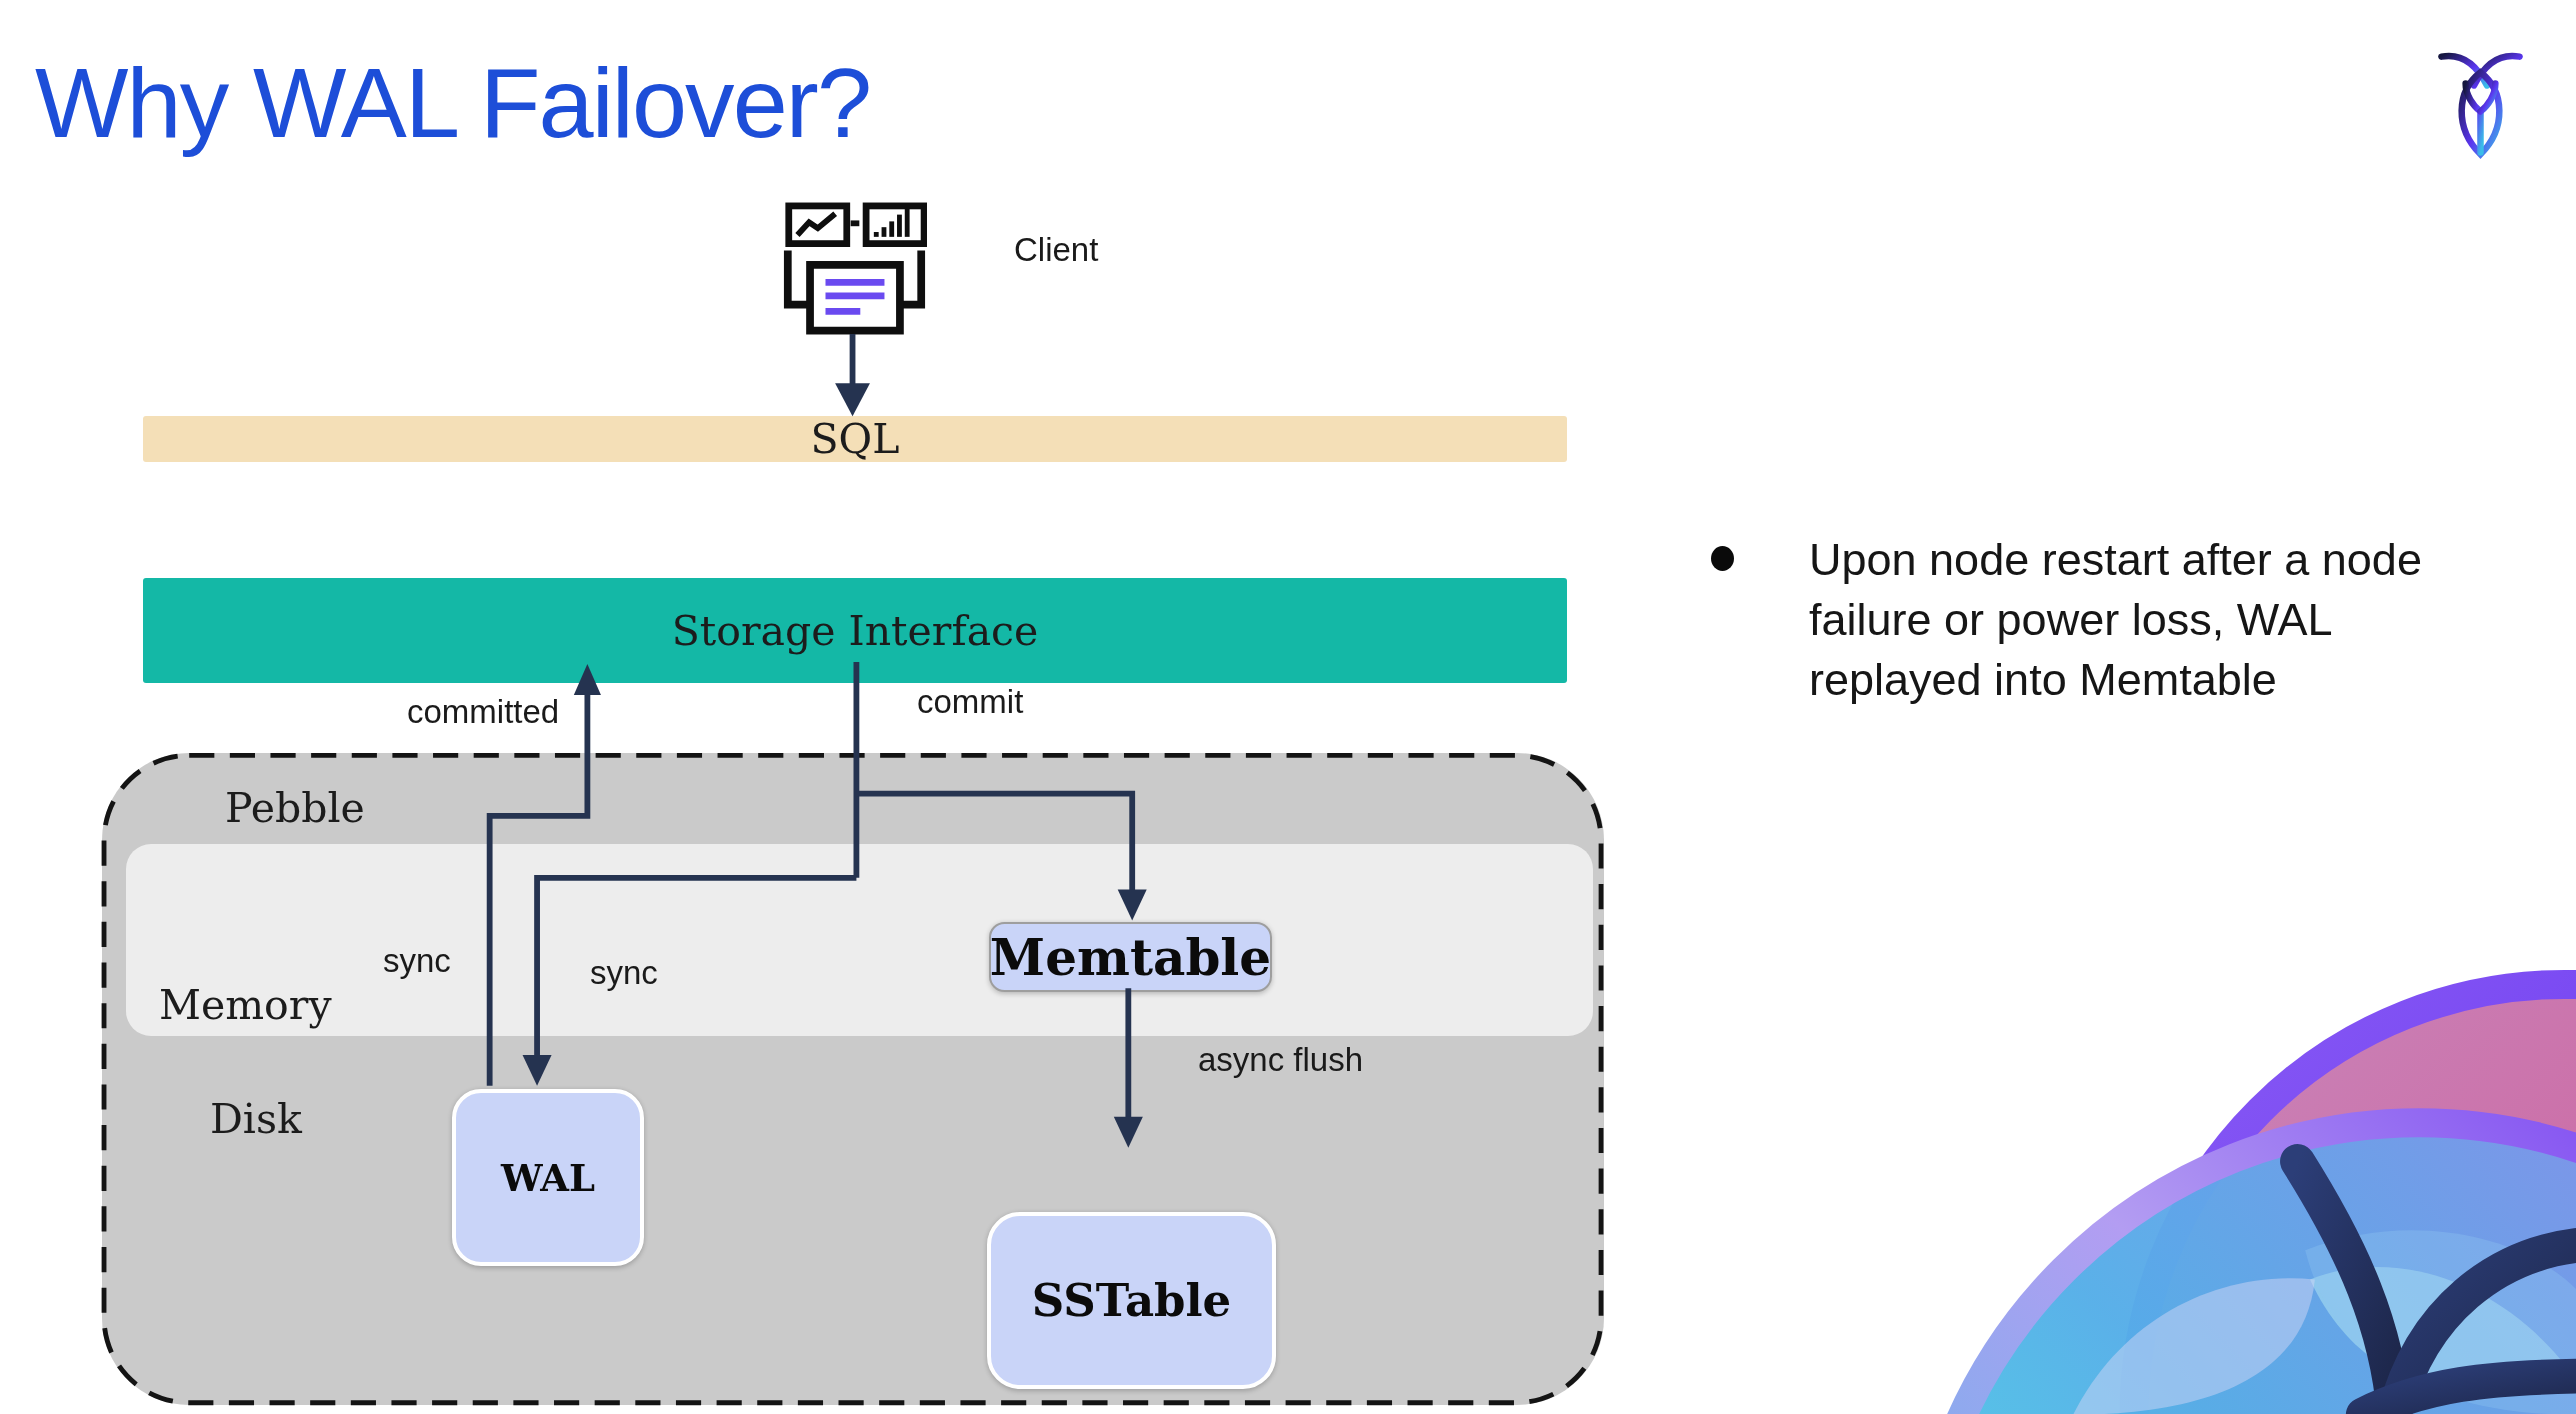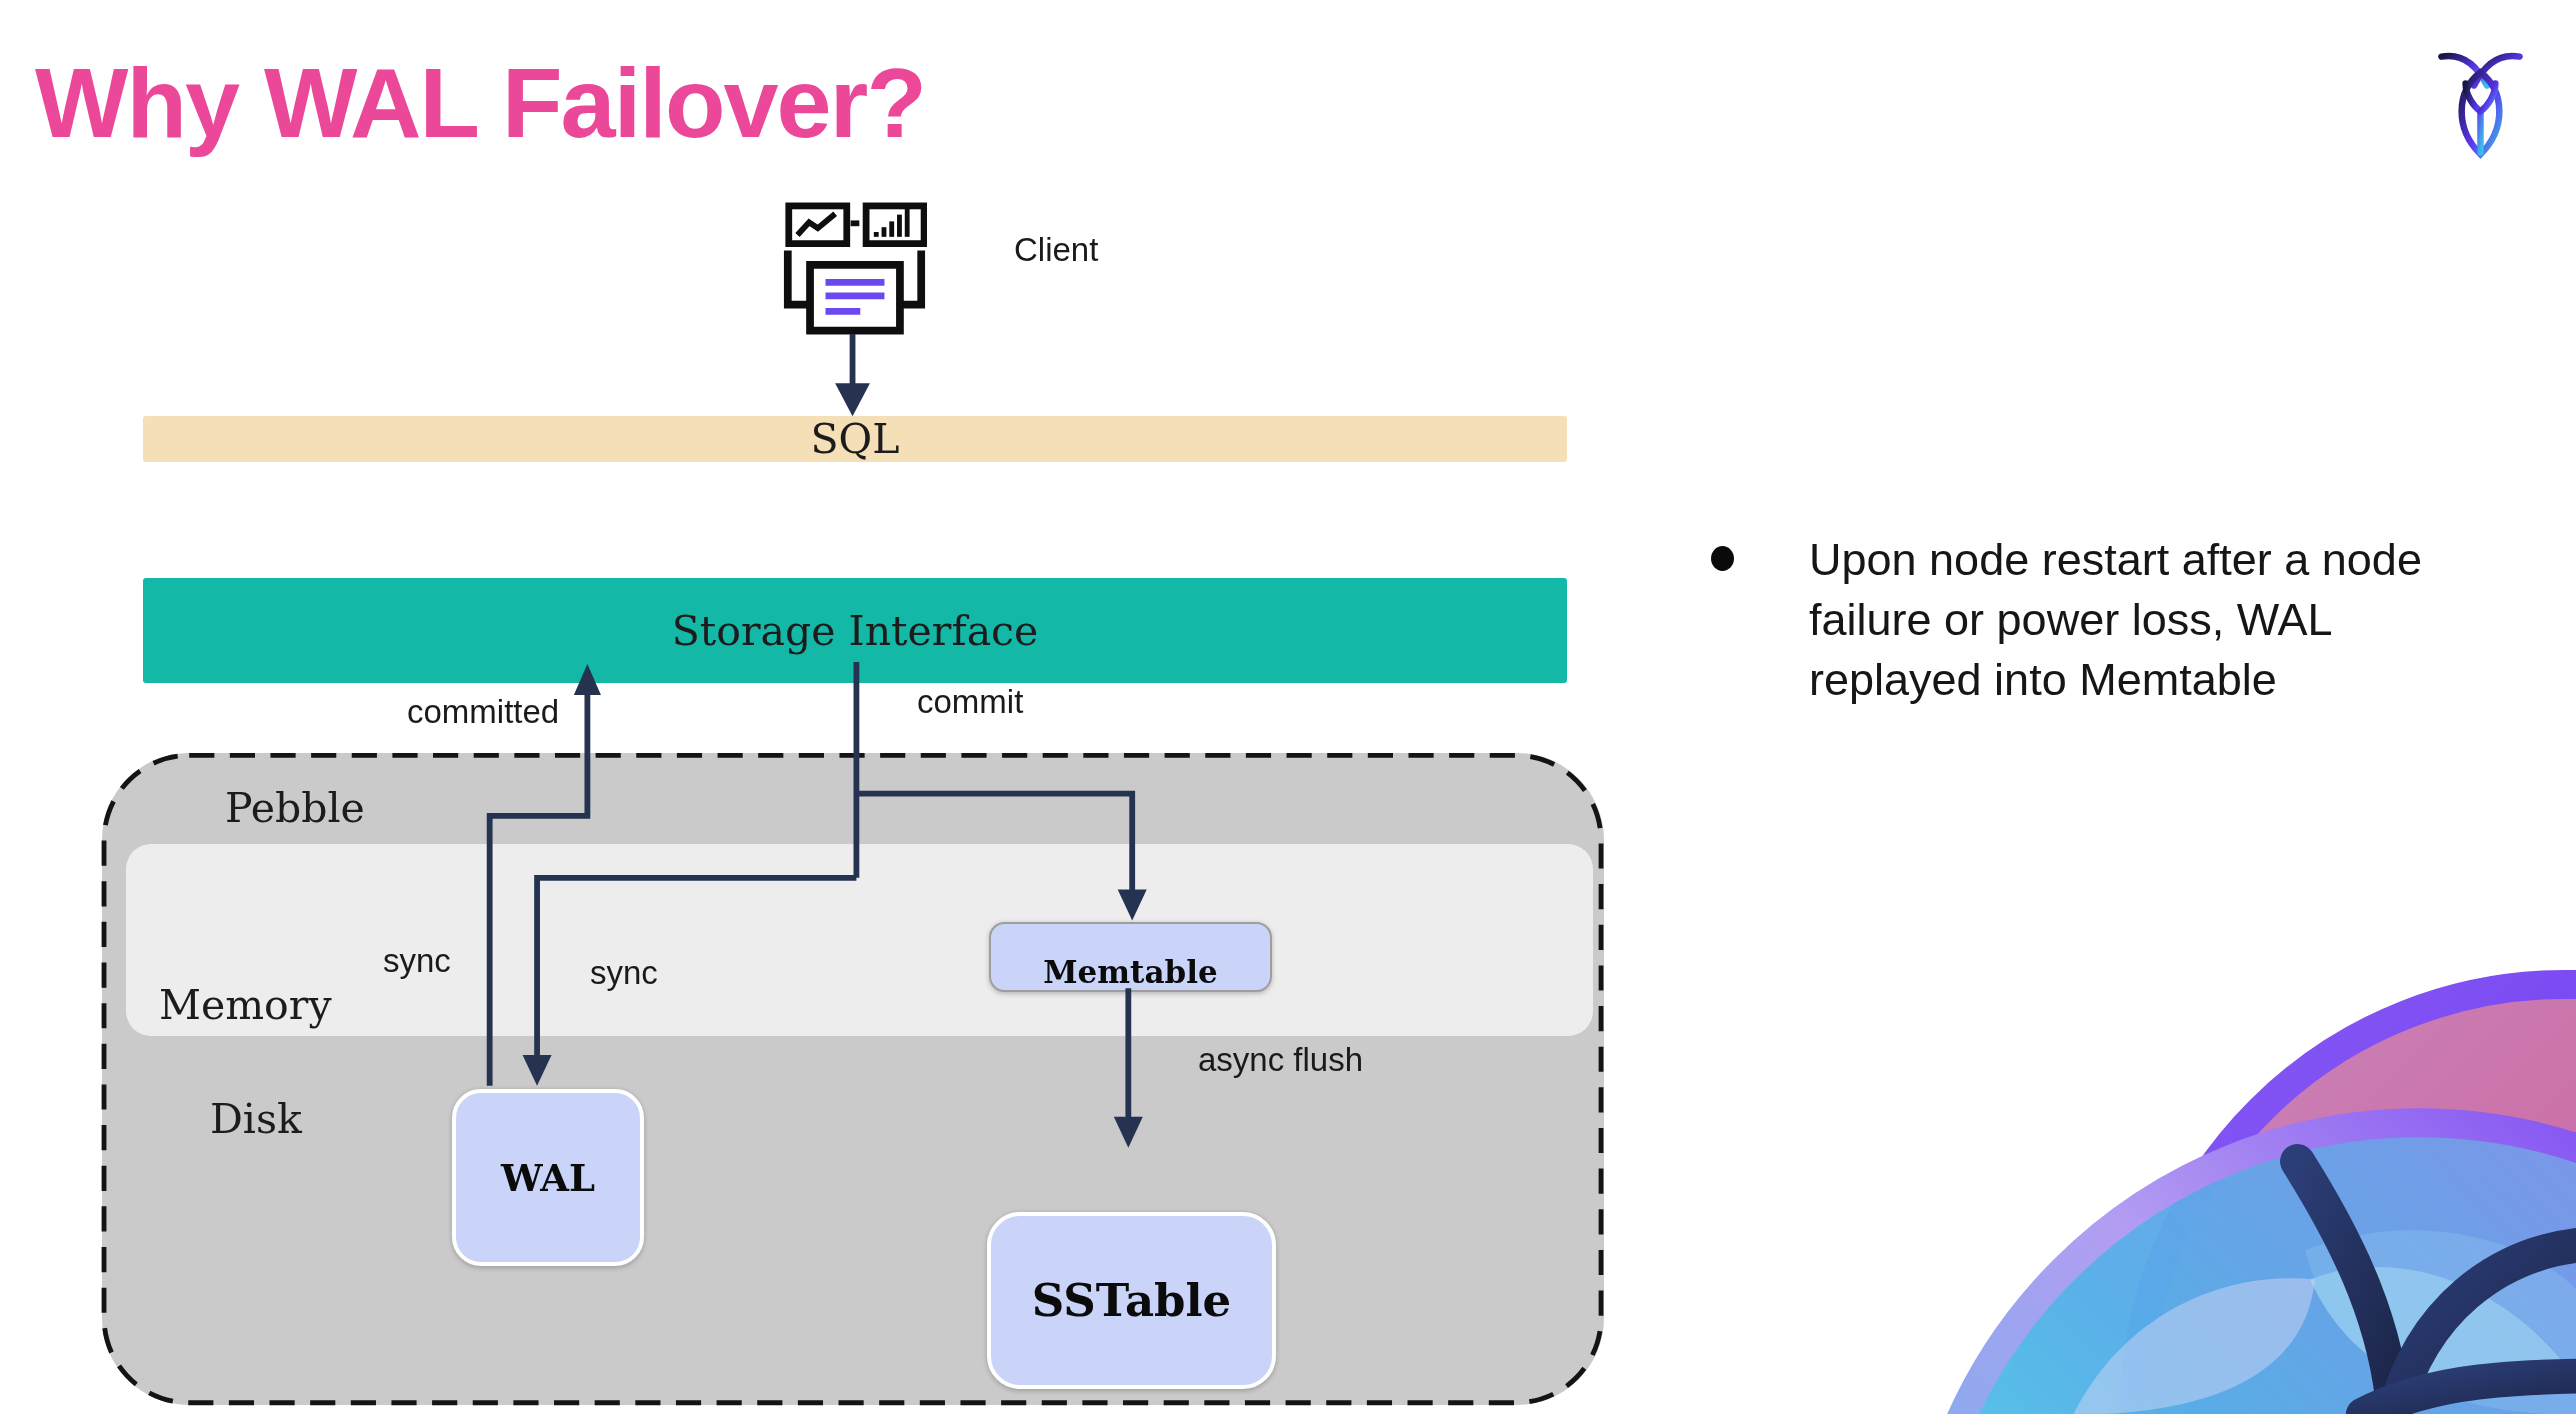--- a/index.html
+++ b/index.html
@@ -10,23 +10,23 @@
     background: #ffffff;
     overflow: hidden;
     font-family: "Liberation Sans", sans-serif;
     color: #111111;
   }
   .abs { position: absolute; }
 
   .title {
     left: 35px; top: 41px;
     font-size: 99px;
-    font-weight: bold;
+    font-weight: normal;
     letter-spacing: -1.9px;
-    color: #ec4899;
+    color: #1d4ed8;
     line-height: 1.25;
   }
 
   
   .bar {
     left: 143px;
     width: 1424px;
     border-radius: 3px;
     display: flex;
     align-items: center;
@@ -74,21 +74,21 @@
     font-weight: bold;
     color: #0b0b0b;
     box-shadow: 0 1.9px 4.8px rgba(0,0,0,0.22);
   }
   .node-wal {
     left: 452px; top: 1089px; width: 184px; height: 169px;
     border: 4.8px solid #ffffff; border-radius: 29px; font-size: 37px;
   }
   .node-memtable {
     left: 989px; top: 922px; width: 279px; height: 66px;
-    border: 2.9px solid #9e9e9e; border-radius: 15.5px; font-size: 31px; align-items: flex-end;
+    border: 2.9px solid #9e9e9e; border-radius: 15.5px; font-size: 50px;
   }
   .node-sstable {
     left: 987px; top: 1212px; width: 281px; height: 169px;
     border: 4.8px solid #ffffff; border-radius: 33px; font-size: 45px;
   }
 
   
   .bullets {
     left: 1711px; top: 530px; width: 832px;
     display: flex; flex-direction: column; gap: 54px;

